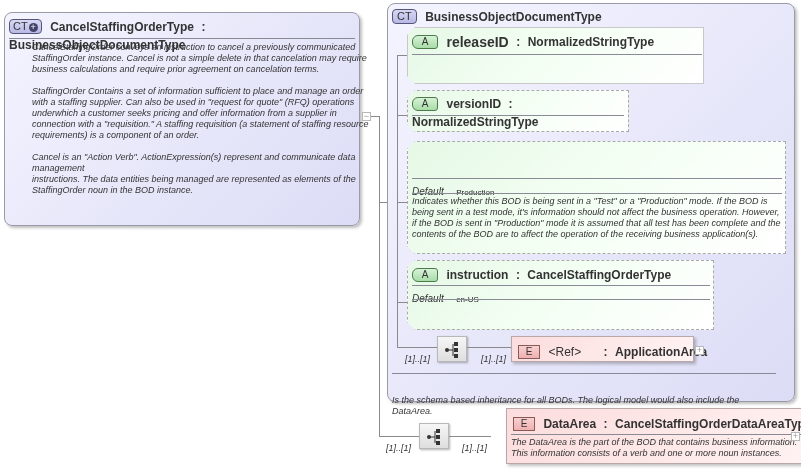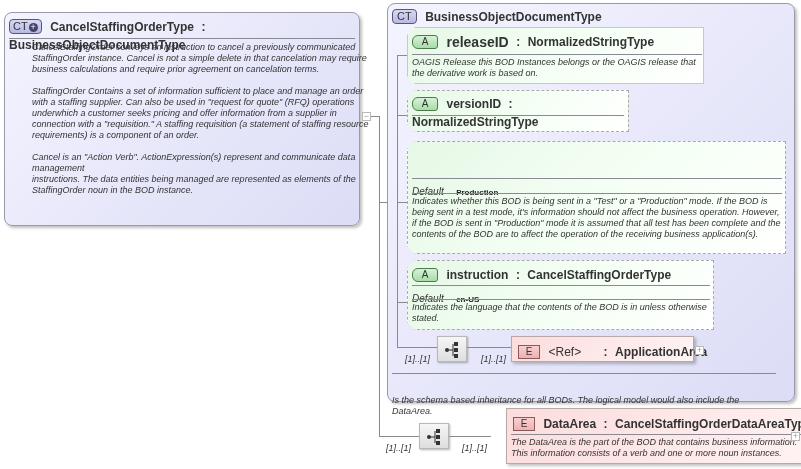--- a/index.html
+++ b/index.html
@@ -45,21 +45,21 @@
   }
   .attr-box.dashed { border: 1px dashed #aaaaaa; }
   .a-badge {
     display: inline-block; position: relative;
     border: 1px solid #4b7b4b; border-radius: 6px 3px 3px 6px;
     background: linear-gradient(#d6f2d6, #a8dca8);
     font-size: 10px; line-height: 12px; width: 24px; text-align: center;
     color: #333; vertical-align: middle;
   }
   .default-label { font-size: 10px; font-style: italic; color: #333; }
-  .default-val { font-size: 8px; font-weight: bold; color: #222; margin-left: 8px; }
+  .default-val { font-size: 8px; font-weight: normal; color: #222; margin-left: 8px; }
 
   
   .el-box {
     border: 1px solid #b8a8a8;
     background: linear-gradient(135deg, #fcdcdc 0%, #fff4f4 100%);
     box-shadow: 2px 2px 3px rgba(0,0,0,0.25);
   }
   .e-badge {
     display: inline-block; border: 1px solid #8a5a5a;
     background: linear-gradient(#f8d0d0, #f0b0b0);
@@ -126,21 +126,20 @@
 <div class="line-h" style="left:397px; top:347px; width:40px;"></div>
 
 <div class="abs attr-box" style="left:407px; top:27px; width:297px; height:57px;">
   <div class="abs" style="left:4px; top:4px;">
     <span class="a-badge">A</span>
     <span class="title-text" style="margin-left:4px; font-size:14px;">releaseID</span>
     <span class="title-text" style="margin:0 3px;">:</span>
     <span class="title-text">NormalizedStringType</span>
   </div>
   <div class="abs hr" style="left:4px; top:26px; width:290px;"></div>
-  <div class="abs doc" style="left:4px; top:29px; width:290px;">OAGIS Release this BOD Instances belongs or the OAGIS release that the derivative work is based on.</div>
 </div>
 
 <div class="abs attr-box dashed" style="left:407px; top:90px; width:222px; height:42px;">
   <div class="abs" style="left:4px; top:3px;">
     <span class="a-badge">A</span>
     <span class="title-text" style="margin-left:4px;">versionID</span>
     <span class="title-text" style="margin:0 3px;">:</span>
     <span class="title-text">NormalizedStringType</span>
   </div>
   <div class="abs hr" style="left:4px; top:24px; width:212px;"></div>
@@ -162,21 +161,20 @@
     <span class="title-text" style="margin-left:4px;">instruction</span>
     <span class="title-text" style="margin:0 3px;">:</span>
     <span class="title-text">CancelStaffingOrderType</span>
   </div>
   <div class="abs hr" style="left:4px; top:24px; width:298px;"></div>
   <div class="abs" style="left:4px; top:27px;">
     <span class="default-label">Default</span>
     <span class="default-val">en-US</span>
   </div>
   <div class="abs hr" style="left:4px; top:38px; width:298px;"></div>
-  <div class="abs doc" style="left:4px; top:41px; width:298px;">Indicates the language that the contents of the BOD is in unless otherwise stated.</div>
 </div>
 
 <span class="abs card" style="left:405px; top:338px;">[1]..[1]</span>
 <div class="abs seq" style="left:437px; top:336px; width:30px; height:26px;">
   <svg width="30" height="26">
     <circle cx="9" cy="13" r="2" fill="#333"></circle>
     <line x1="9" y1="13" x2="15" y2="13" stroke="#333" stroke-width="1"></line>
     <line x1="15" y1="7" x2="15" y2="19" stroke="#333" stroke-width="1"></line>
     <rect x="16" y="5" width="4" height="4" fill="#333"></rect>
     <rect x="16" y="11" width="4" height="4" fill="#333"></rect>

